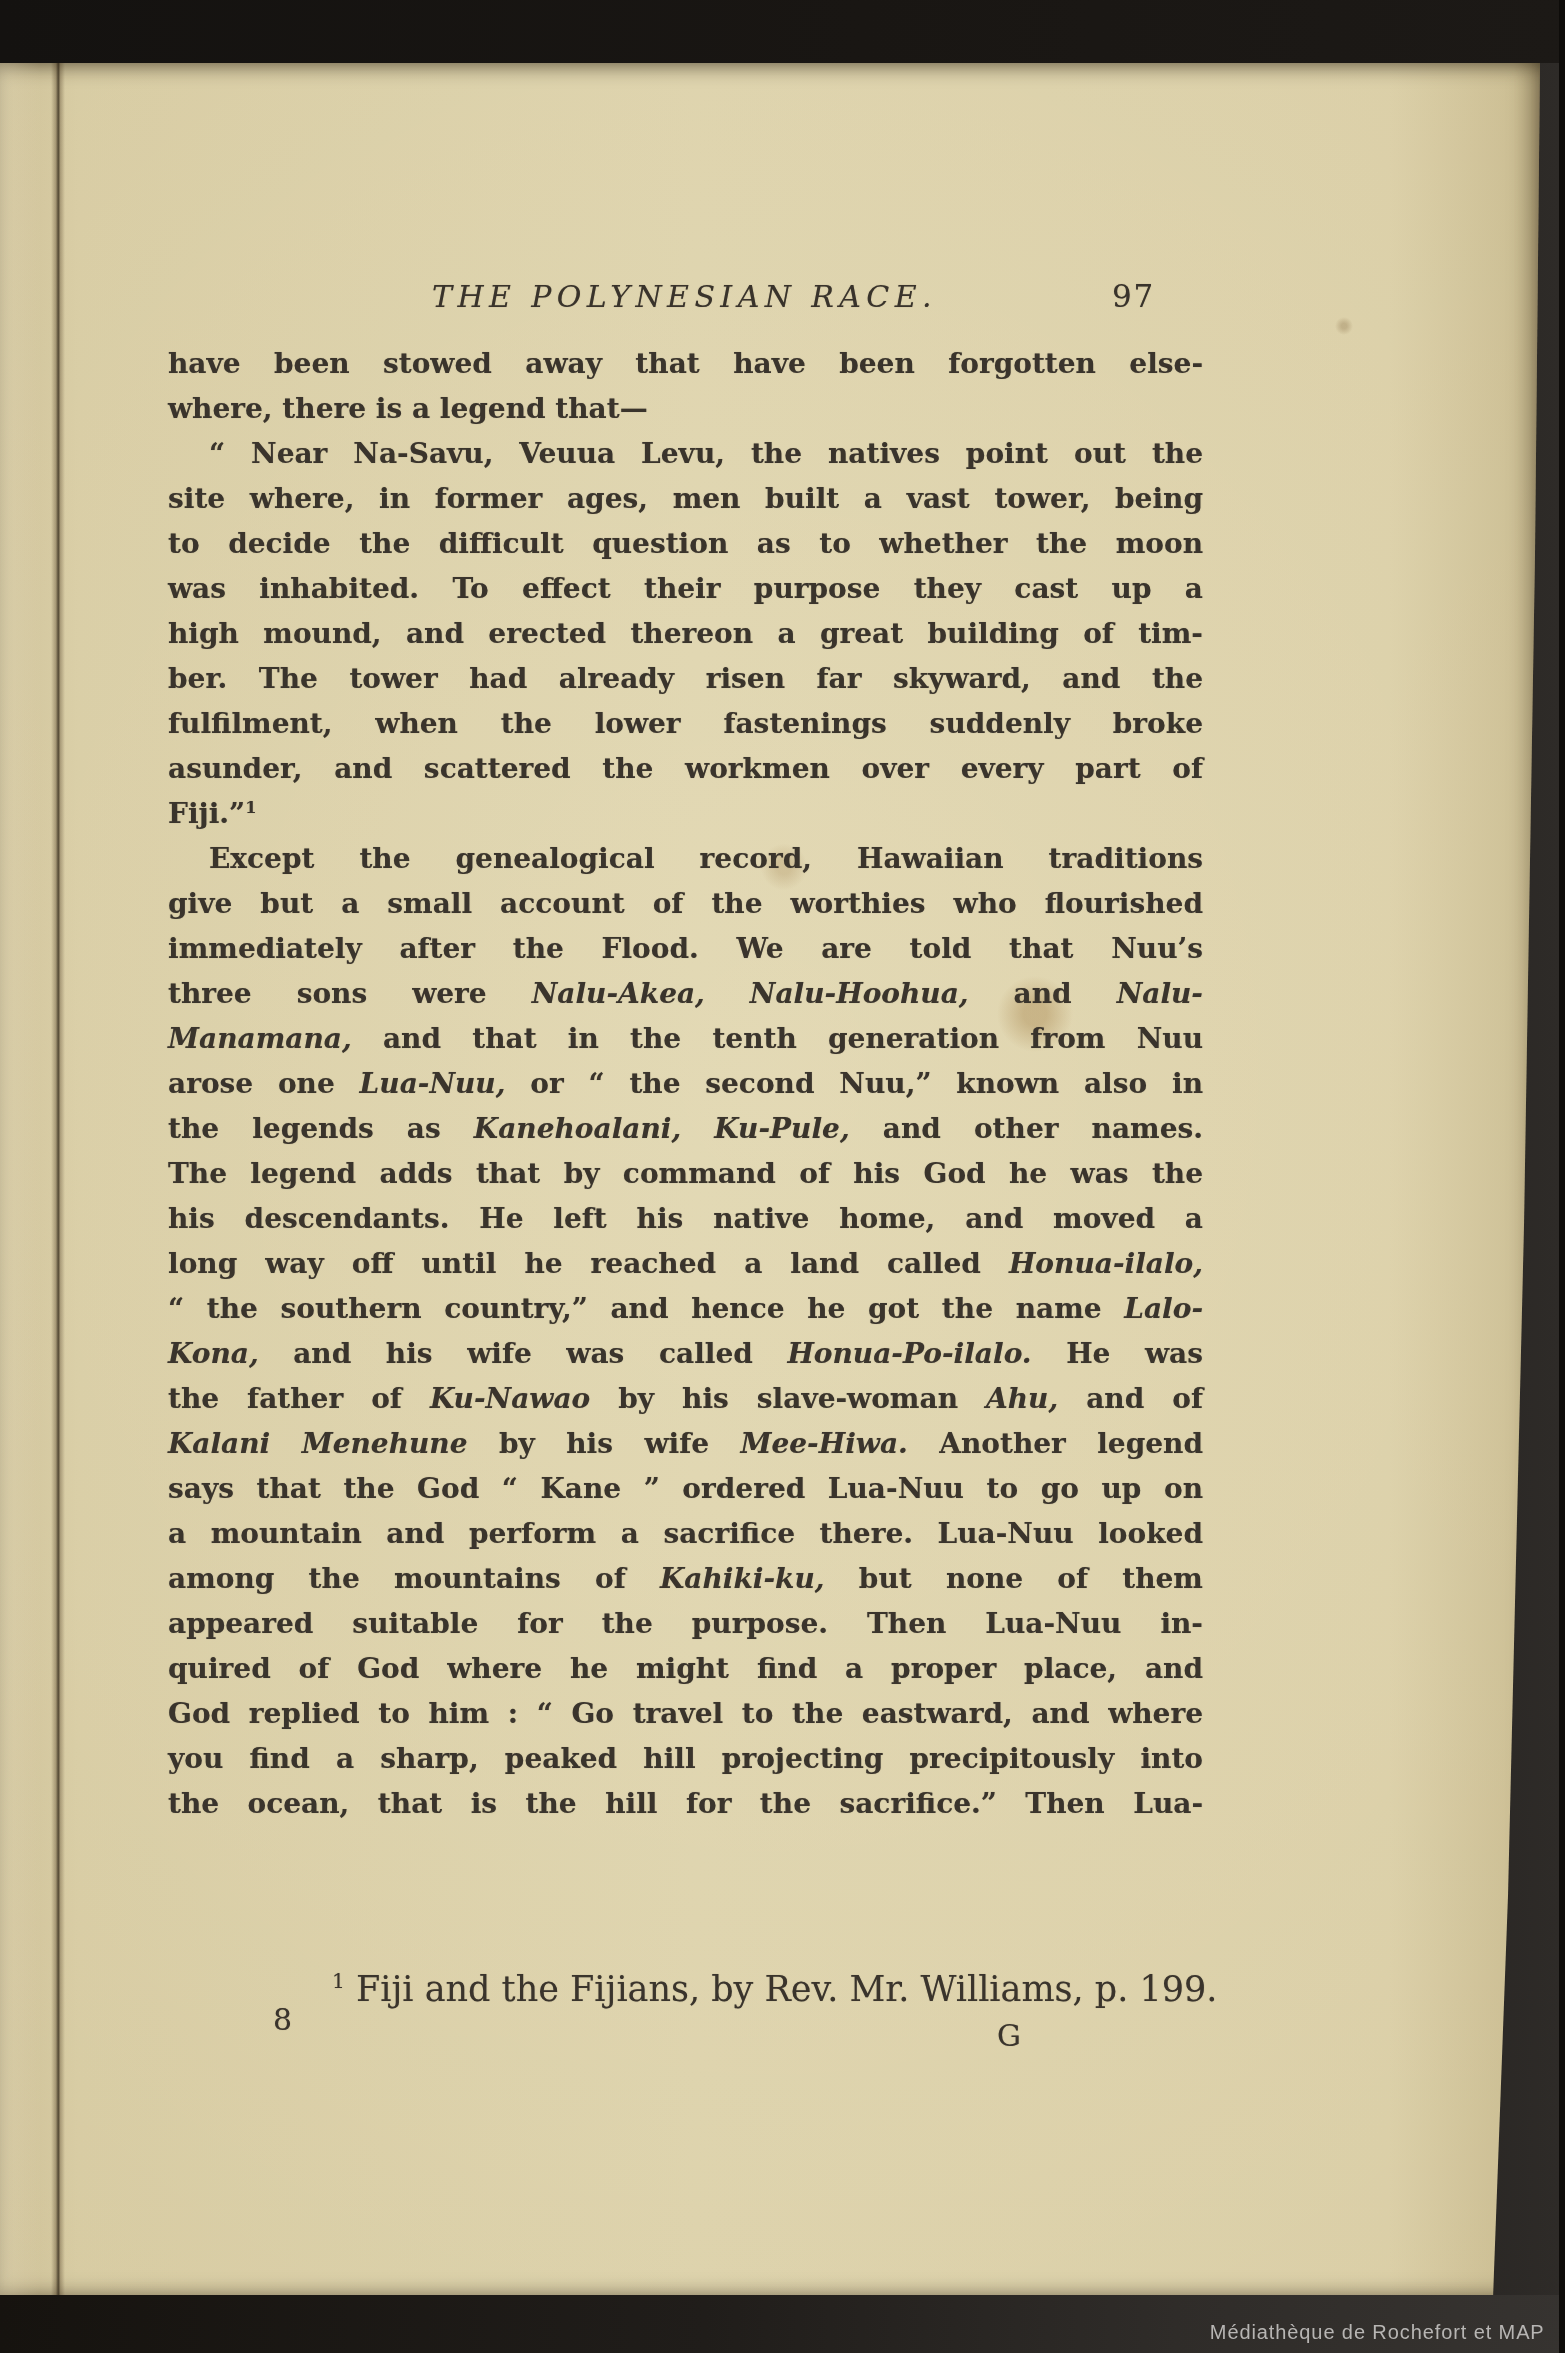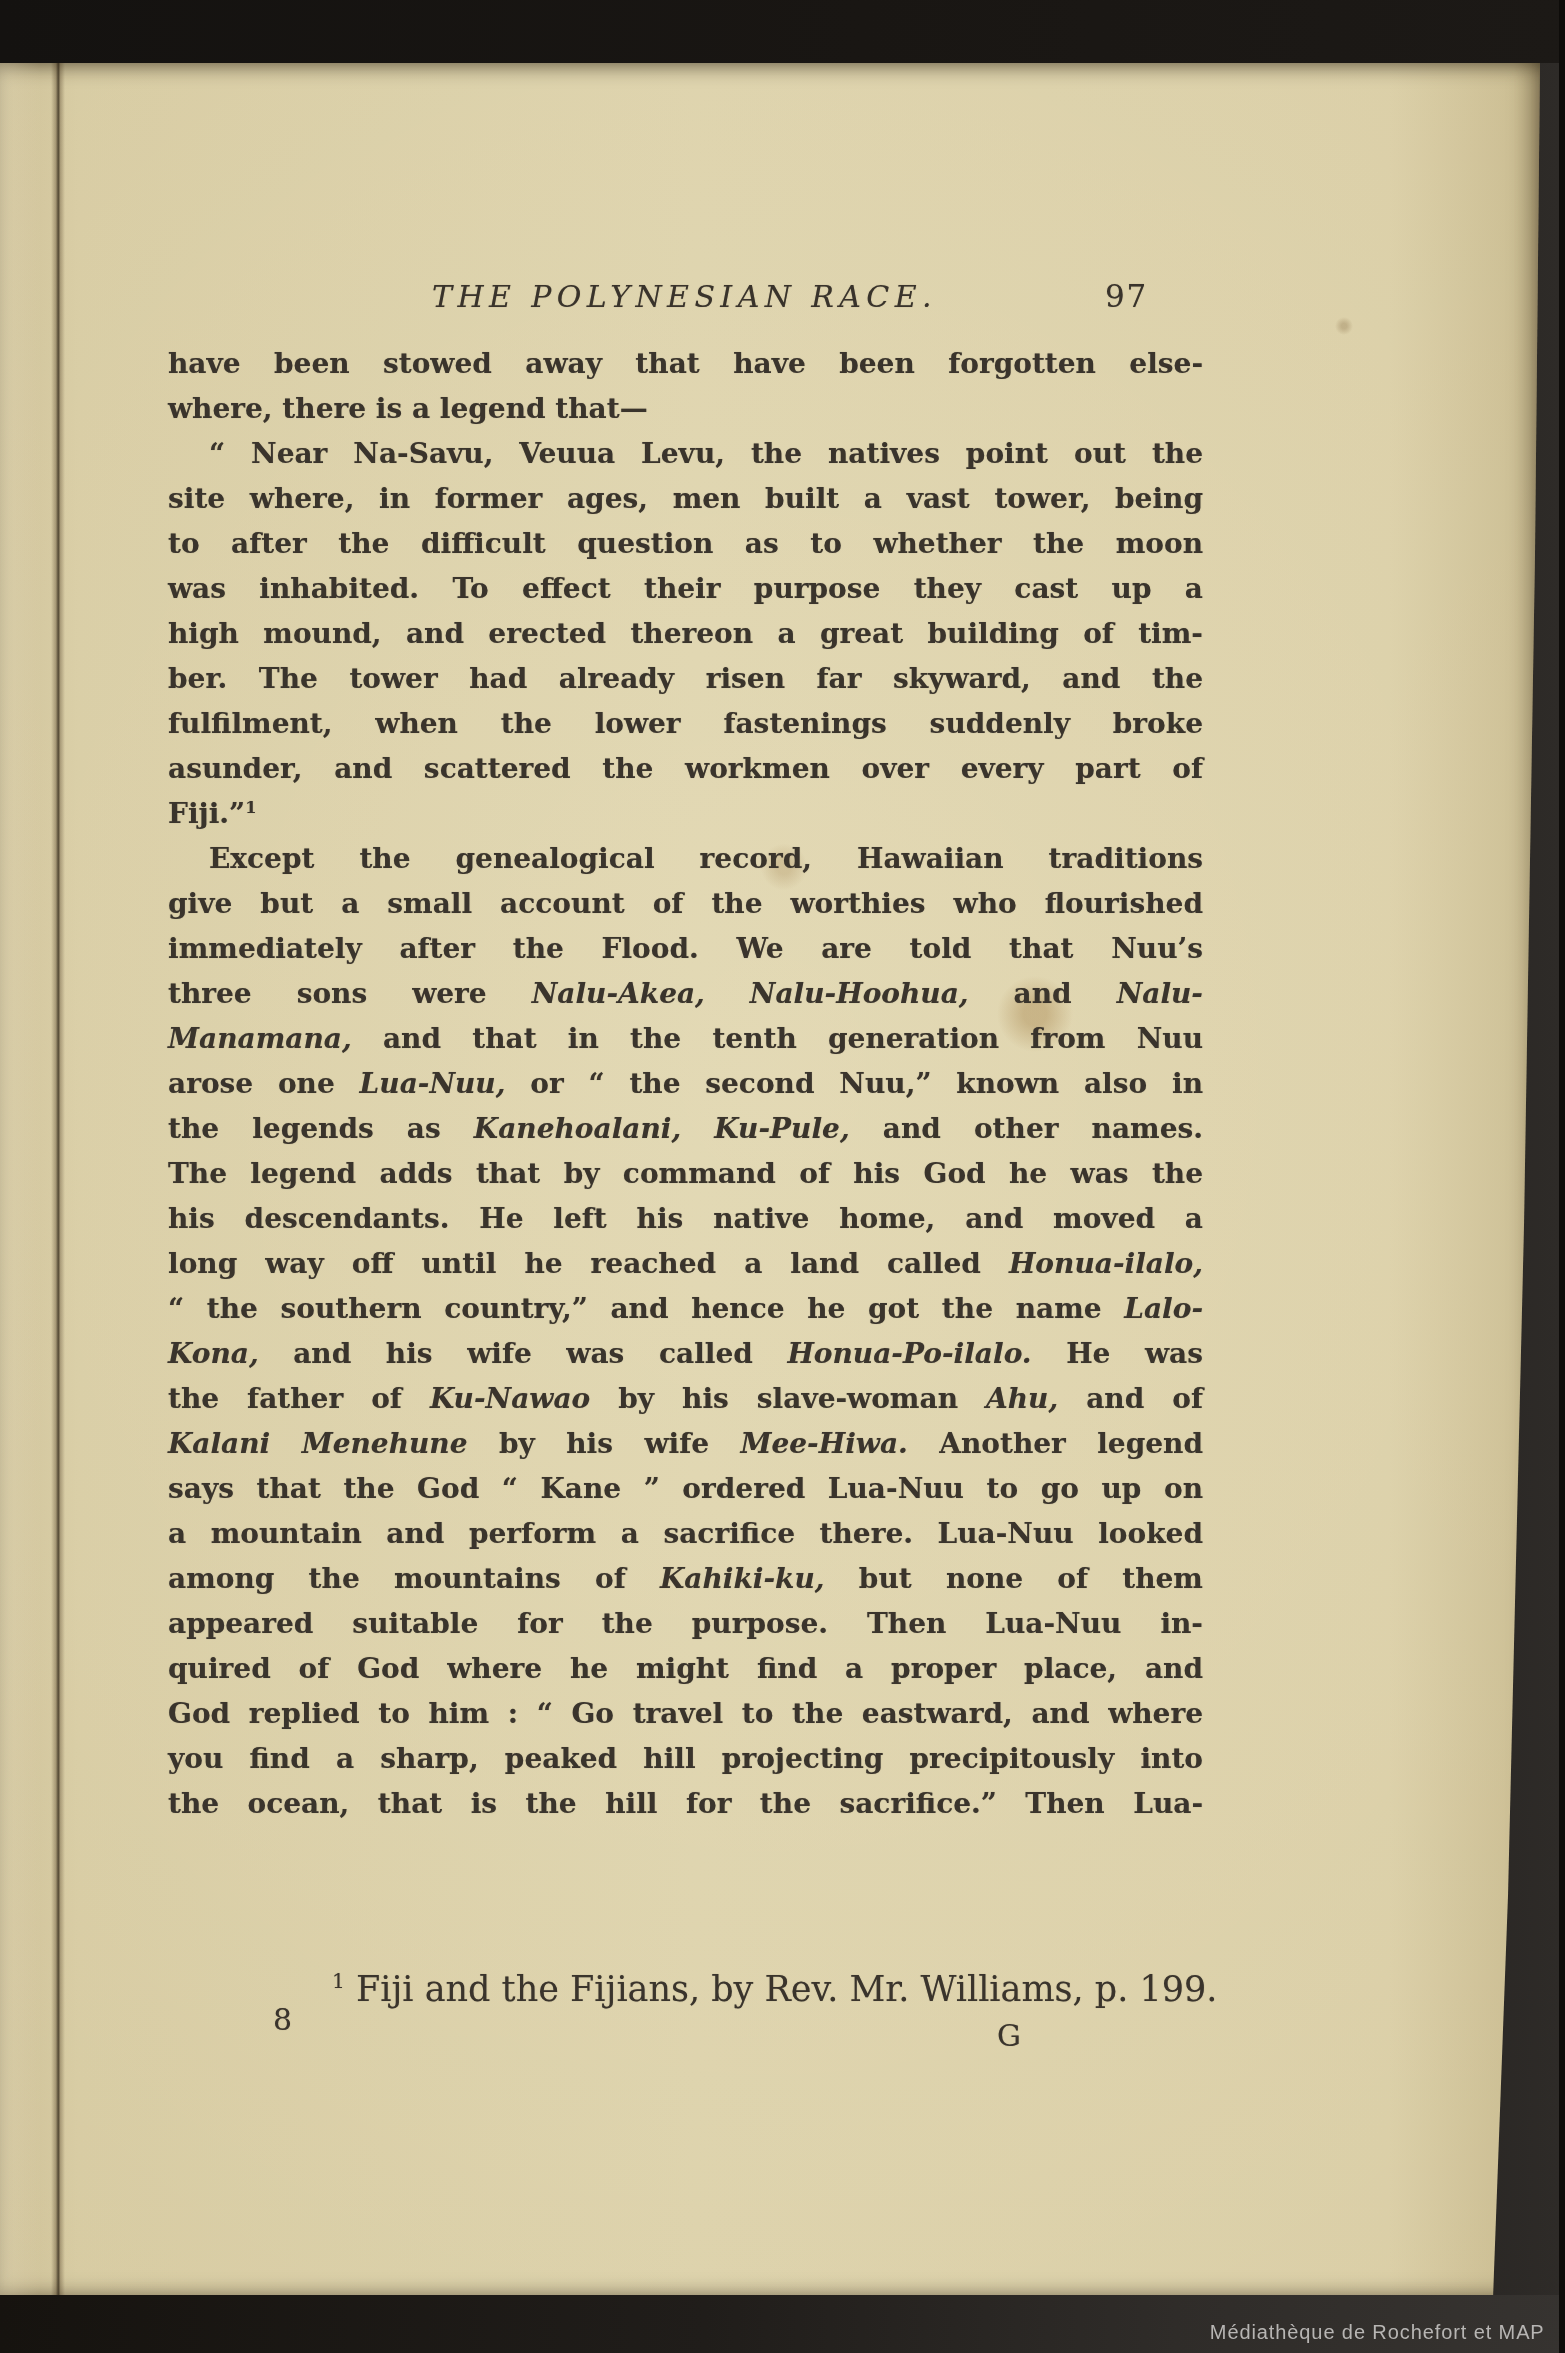--- a/index.html
+++ b/index.html
@@ -47,21 +47,21 @@
   .hdr{
     position:absolute;left:167px;top:276px;width:1035px;height:41px;
     color:#39332b;
   }
   .hdr .title{
     display:block;text-align:center;
     font-style:italic;font-size:30px;letter-spacing:5.4px;line-height:41px;
     text-shadow:0 0 0.9px rgba(57,51,43,0.45);
   }
   .hdr .pnum{
-    position:absolute;right:54px;top:0;
+    position:absolute;right:47px;top:0;
     font-size:31px;line-height:41px;letter-spacing:1.8px;
     text-shadow:0 0 0.9px rgba(57,51,43,0.45);
   }
   
   .bodytext{
     position:absolute;left:168px;top:341px;width:1035px;
     color:#3a342c;
   }
   .bline{
     height:45px;line-height:45px;font-size:28px;
@@ -106,21 +106,21 @@
   <div class="hdr">
     <span class="title">THE POLYNESIAN RACE.</span>
     <span class="pnum">97</span>
   </div>
 
   <div class="bodytext">
       <div class="bline"><span>have been stowed away that have been forgotten else-</span></div>
       <div class="bline nojust"><span>where, there is a legend that—</span></div>
       <div class="bline indent"><span>“ Near Na-Savu, Veuua Levu, the natives point out the</span></div>
       <div class="bline"><span>site where, in former ages, men built a vast tower, being</span></div>
-      <div class="bline"><span>to after the difficult question as to whether the moon</span></div>
+      <div class="bline"><span>to decide the difficult question as to whether the moon</span></div>
       <div class="bline"><span>was inhabited. To effect their purpose they cast up a</span></div>
       <div class="bline"><span>high mound, and erected thereon a great building of tim-</span></div>
       <div class="bline"><span>ber. The tower had already risen far skyward, and the</span></div>
       <div class="bline"><span>fulfilment, when the lower fastenings suddenly broke</span></div>
       <div class="bline"><span>asunder, and scattered the workmen over every part of</span></div>
       <div class="bline nojust"><span>Fiji.”</span><sup>1</sup></div>
       <div class="bline indent"><span>Except the genealogical record, Hawaiian traditions</span></div>
       <div class="bline"><span>give but a small account of the worthies who flourished</span></div>
       <div class="bline"><span>immediately after the Flood. We are told that Nuu’s</span></div>
       <div class="bline"><span>three sons were </span><span class="it">Nalu-Akea,</span><span> </span><span class="it">Nalu-Hoohua,</span><span> and </span><span class="it">Nalu-</span></div>

